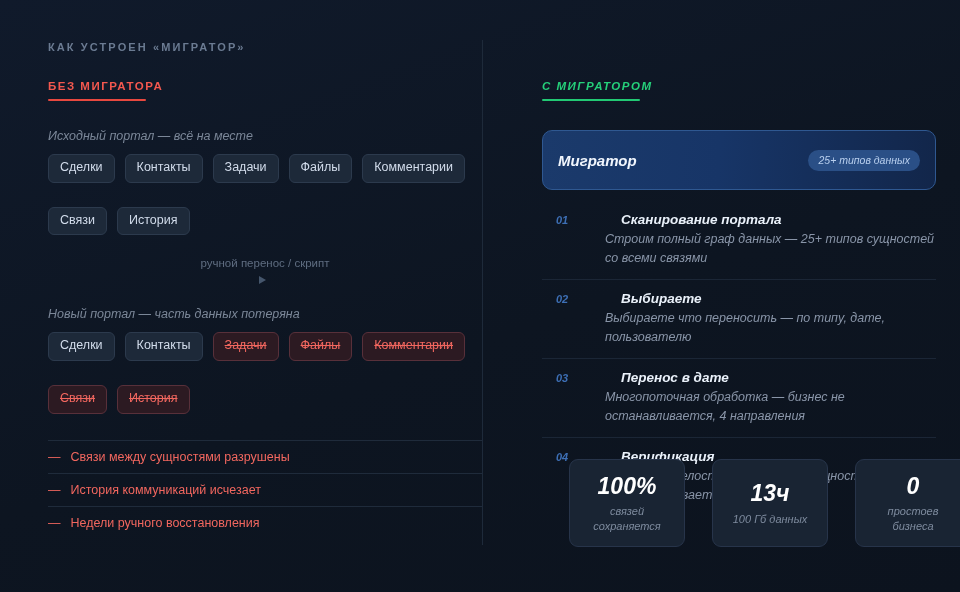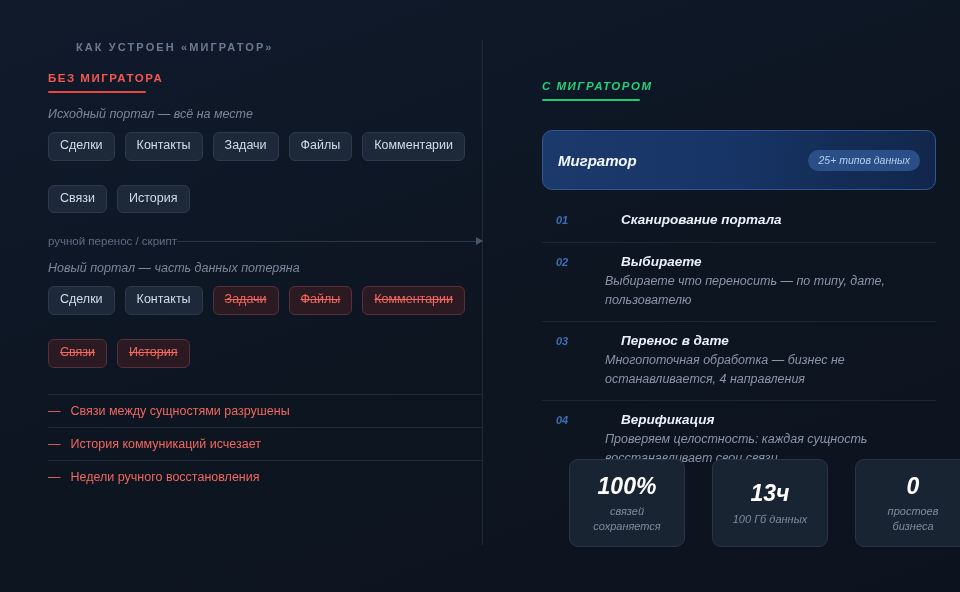--- a/index.html
+++ b/index.html
@@ -26,28 +26,27 @@
   
   .eyebrow {
     position: absolute;
     left: 48px;
     top: 41px;
     font-size: 11px;
     font-weight: bold;
     letter-spacing: 2.1px;
     color: #6b7b92;
     text-transform: uppercase;
-    margin-left: 28px;
   }
 
   
   .col-left {
     position: absolute;
     left: 48px;
-    top: 72px;
+    top: 80px;
     width: 434px;
   }
   .col-right {
     position: absolute;
     left: 542px;
     top: 80px;
     width: 394px;
     font-style: italic;
   }
 
@@ -67,21 +66,21 @@
     border-radius: 2px;
   }
   .head-rule.bad { background: #e8483f; }
   .head-rule.good { background: #22c974; }
 
   
   .state-label {
     font-size: 12.5px;
     font-style: italic;
     color: #7b8798;
-    margin-top: 14px;
+    margin-top: 28px;
     margin-bottom: 11px;
   }
 
   .chips {
     display: flex;
     flex-wrap: wrap;
     gap: 24px 10px;
     width: 430px;
   }
 
@@ -101,22 +100,24 @@
     color: #f2675f;
     text-decoration: line-through;
     text-decoration-color: #f2675f;
     text-decoration-thickness: 1px;
   }
 
   
   .arrow-row {
     display: flex;
     align-items: center;
+    gap: 10px;
     margin-top: 22px;
     margin-bottom: 4px;
+    flex-direction: column;
   }
   .arrow-label {
     font-size: 11.5px;
     color: #5f6d81;
     white-space: nowrap;
   }
   .arrow-line {
     flex: 1;
     height: 1px;
     background: #2b3749;
@@ -317,20 +318,21 @@
       <span class="migrator-title">Мигратор</span>
       <span class="migrator-badge">25+ типов данных</span>
     </div>
 
     <div class="steps">
 
       <div class="step">
         <div class="step-num">01</div>
         <div class="step-body">
           <div class="step-title">Сканирование портала</div>
+          <div class="step-desc">Строим полный граф данных — 25+ типов сущностей со всеми связями</div>
         </div>
       </div>
 
       <div class="step">
         <div class="step-num">02</div>
         <div class="step-body">
           <div class="step-title">Выбираете</div>
           <div class="step-desc">Выбираете что переносить — по типу, дате, пользователю</div>
         </div>
       </div>

